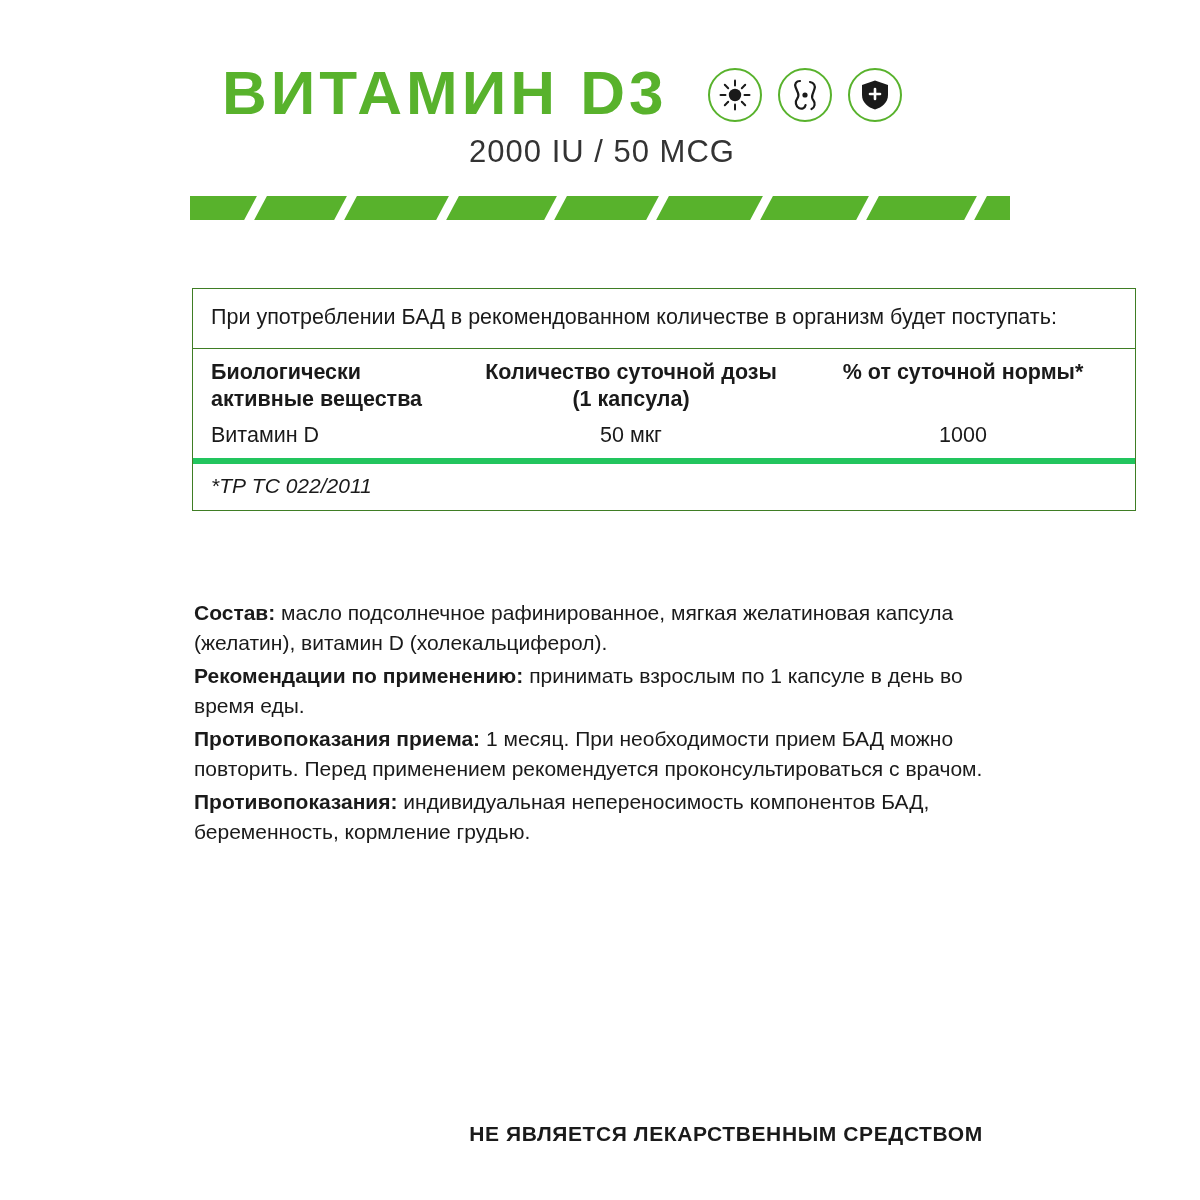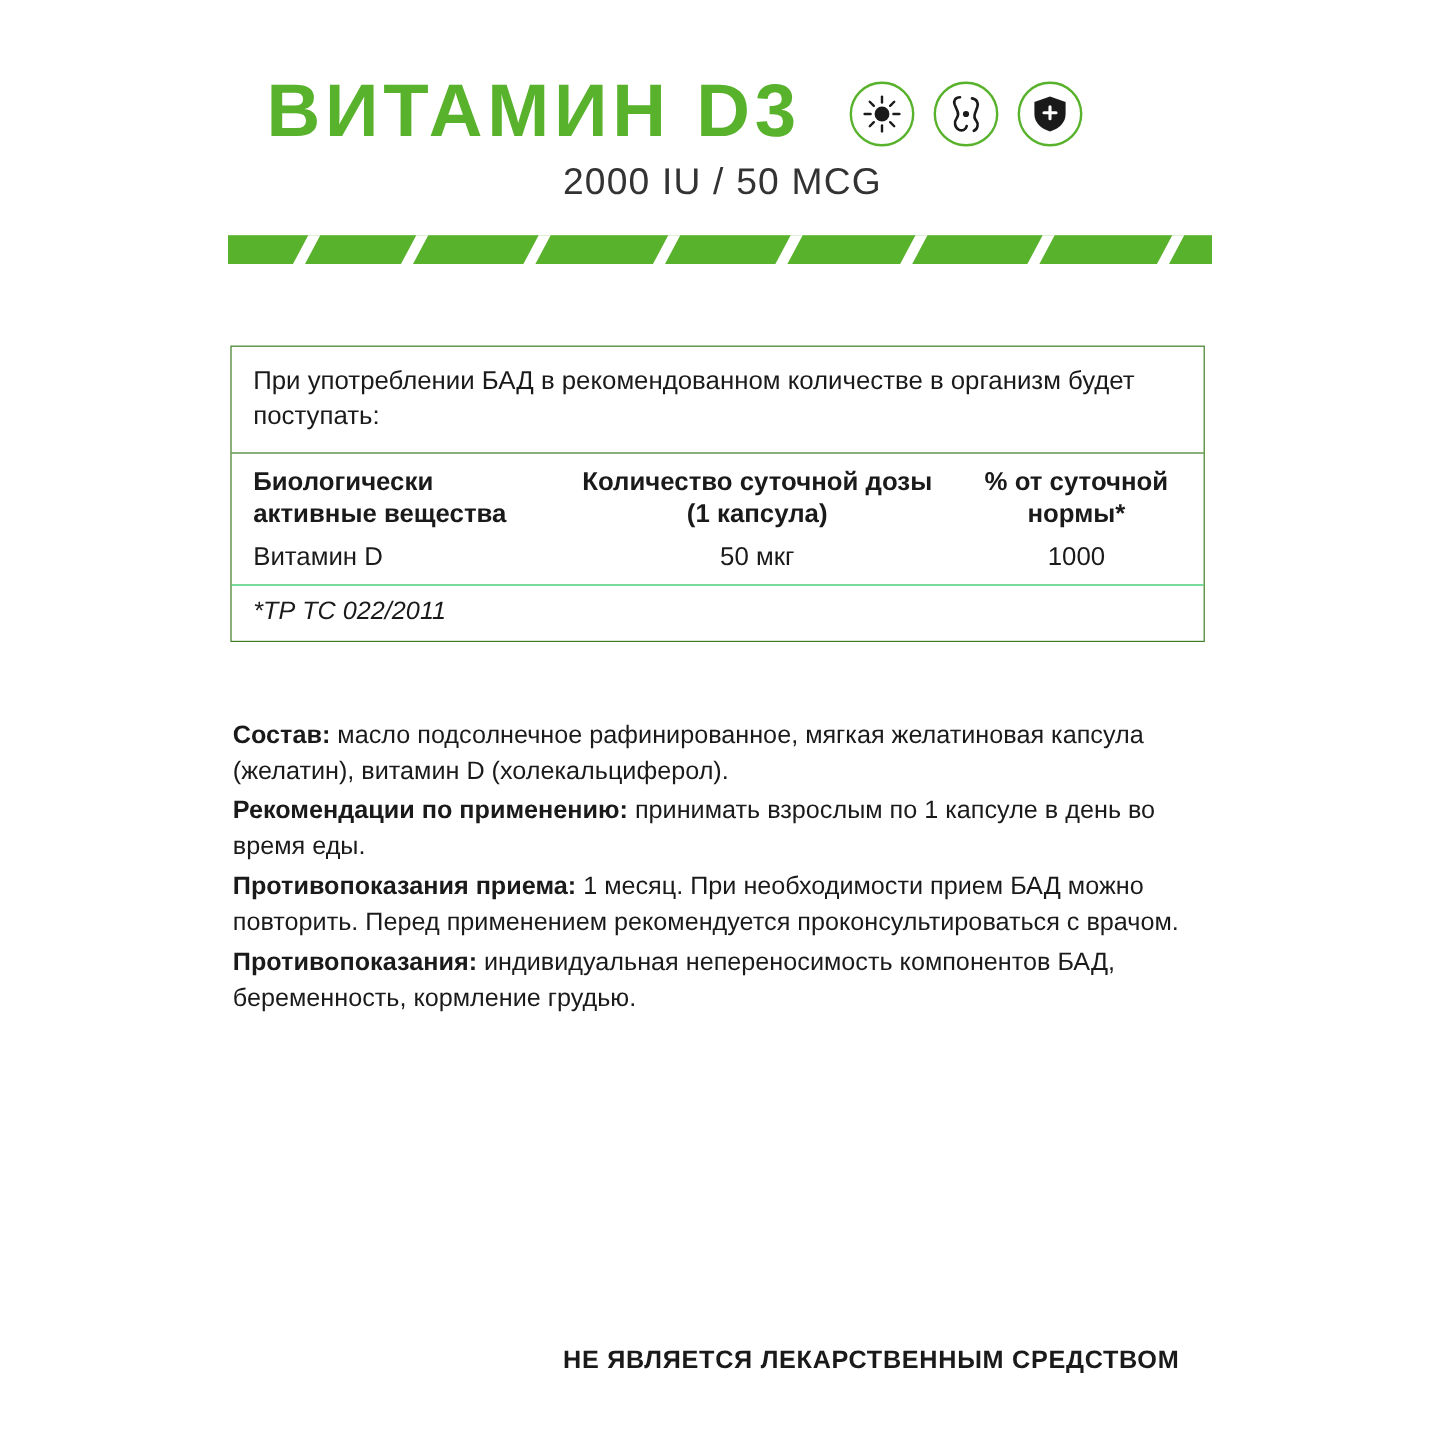--- a/index.html
+++ b/index.html
@@ -87,21 +87,21 @@
     height: 38px;
     background: #ffffff;
     transform: skewX(-28deg);
   }
 
   
   .nutrition-table {
     position: absolute;
     left: 192px;
     top: 288px;
-    width: 812px;
+    width: 944px;
     border: 1px solid #3f7d24;
     box-sizing: border-box;
   }
   .nt-intro {
     padding: 14px 18px 16px 18px;
     font-size: 21.5px;
     line-height: 1.35;
     border-bottom: 1px solid #3f7d24;
     color: #1a1a1a;
   }
@@ -123,21 +123,21 @@
   .nt-cell {
     font-size: 21.5px;
     padding: 4px 6px 10px 6px;
     text-align: center;
   }
   .nt-cell.first {
     text-align: left;
     padding-left: 18px;
   }
   .nt-footnote {
-    border-top: 1px solid #22c55e;
+    border-top: 6px solid #22c55e;
     padding: 10px 18px 12px 18px;
     font-size: 21px;
     font-style: italic;
   }
 
   
   .description {
     position: absolute;
     left: 194px;
     top: 598px;

